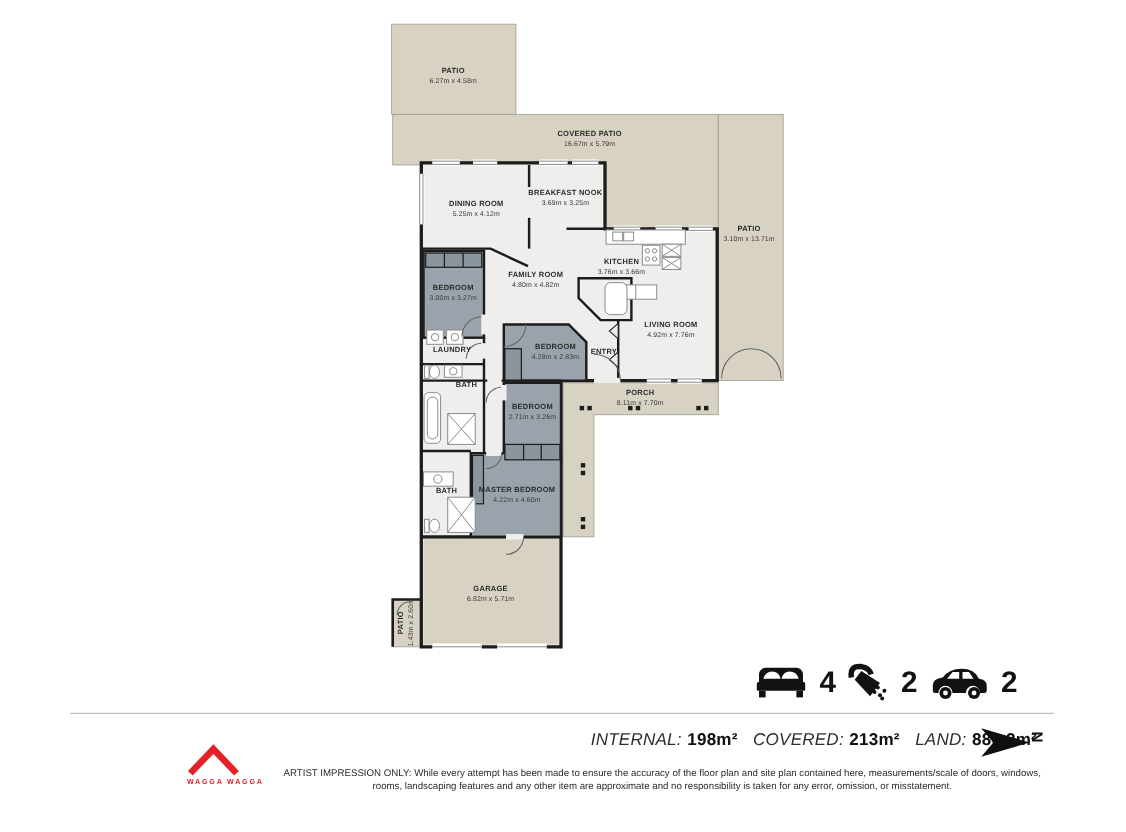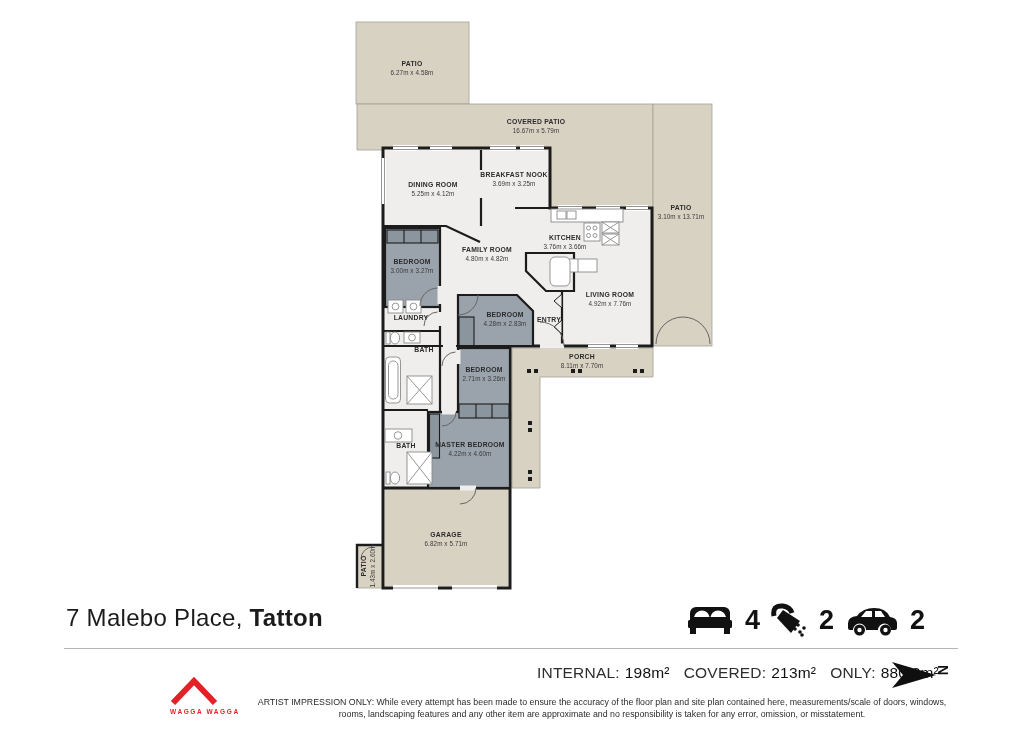--- a/index.html
+++ b/index.html
@@ -10,22 +10,22 @@
   .rdim{font-size:6.3px;font-weight:400;fill:#3a3a3a;letter-spacing:.1px;text-anchor:middle;}
   .address{position:absolute;left:66px;top:604px;font-size:24px;color:#1b1b1b;letter-spacing:.3px;}
   .address b{font-weight:800;}
   .statsrow{position:absolute;left:686px;top:600px;height:40px;display:flex;align-items:center;gap:11px;}
   .statnum{font-size:27px;font-weight:800;color:#111;}
   .divider{position:absolute;left:64px;top:648px;width:894px;height:1px;background:#b5b5b5;}
   .logo-brand{position:absolute;left:62px;top:668px;font-size:40px;font-weight:800;color:#e42127;letter-spacing:-1px;}
   .logo-roof{position:absolute;left:170px;top:676px;}
   .logo-loc{position:absolute;left:170px;top:708px;font-size:6.5px;font-weight:700;color:#e42127;letter-spacing:1.6px;}
   .areasline{position:absolute;left:537px;top:664px;font-size:15.5px;color:#2d2d2d;letter-spacing:.2px;white-space:nowrap;}
-  .areasline b{color:#111;font-weight:400;margin-right:14px;}
-  .areasline span.lab{margin-right:5px;}
+  .areasline b{color:#111;font-weight:700;margin-right:14px;}
+  .areasline span.lab{margin-right:5px;font-style:italic;}
   .northwrap{position:absolute;left:888px;top:656px;}
   .disclaimer{position:absolute;left:252px;top:696px;width:700px;font-size:8.8px;line-height:1.4;
               text-align:center;color:#2b2b2b;}
 </style>
 </head>
 <body>
 
 <div id="canvas">
 
   <svg width="1024" height="600" viewBox="0 0 1024 600" style="position:absolute;left:0;top:0;">
@@ -227,24 +227,20 @@
       <text class="rname" x="406" y="448">BATH</text>
       <text class="rname" x="446" y="537">GARAGE</text>
       <text class="rdim" x="446" y="546">6.82m x 5.71m</text>
       <g transform="rotate(-90 369 566)">
         <text class="rname" x="369" y="563">PATIO</text>
         <text class="rdim" x="369" y="572">1.43m x 2.60m</text>
       </g>
     </g>
   </svg>
 
-  <div class="address">
-    <span>7 Malebo Place,</span>
-    <b>Tatton</b>
-  </div>
 
   <div class="statsrow">
     <svg width="48" height="34" viewBox="0 0 48 34">
       <path fill="#111" d="M4,17 v-7 a6,6 0 0 1 6,-6 h28 a6,6 0 0 1 6,6 v7 z"></path>
       <path fill="#fff" d="M8,14 q2,-6.5 8,-6.5 q6,0 7.5,6.5 z"></path>
       <path fill="#fff" d="M24.5,14 q1.5,-6.5 7.5,-6.5 q6,0 8,6.5 z"></path>
       <rect fill="#111" x="2" y="17" width="44" height="8" rx="1.5"></rect>
       <rect fill="#111" x="4" y="25" width="6" height="6"></rect>
         <rect fill="#111" x="38" y="25" width="6" height="6"></rect>
     </svg>
@@ -272,21 +268,21 @@
   </div>
 
   <div class="divider"></div>
 
   <svg class="logo-roof" width="48" height="30" viewBox="0 0 48 30">
     <polyline points="3,27 24,5 45,27" fill="none" stroke="#e42127" stroke-width="6"></polyline>
   </svg>
   <div class="logo-loc">WAGGA WAGGA</div>
 
   <div class="areasline">
-    <span class="lab">INTERNAL:</span><b>198m²</b><span class="lab">COVERED:</span><b>213m²</b><span class="lab">ONLY:</span><b>880.2m²</b>
+    <span class="lab">INTERNAL:</span><b>198m²</b><span class="lab">COVERED:</span><b>213m²</b><span class="lab">LAND:</span><b>880.2m²</b>
   </div>
 
   <svg class="northwrap" width="62" height="40" viewBox="0 0 62 40">
     <polygon fill="#0f0f0f" points="4,6 48,19 4,32 15,19"></polygon>
     <text x="51" y="16" font-size="14" font-weight="700" fill="#111" transform="rotate(90 54 12)">N</text>
   </svg>
 
   <div class="disclaimer">ARTIST IMPRESSION ONLY: While every attempt has been made to ensure the accuracy of the floor plan and site plan contained here, measurements/scale of doors, windows, rooms, landscaping features and any other item are approximate and no responsibility is taken for any error, omission, or misstatement.</div>
 
 </div>

